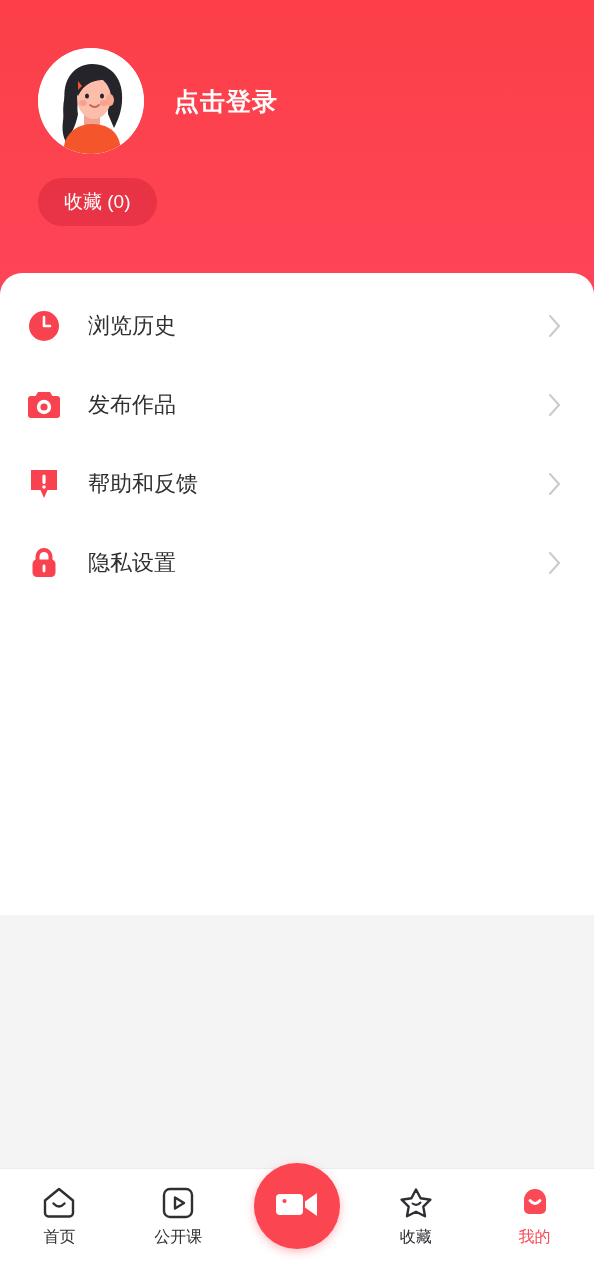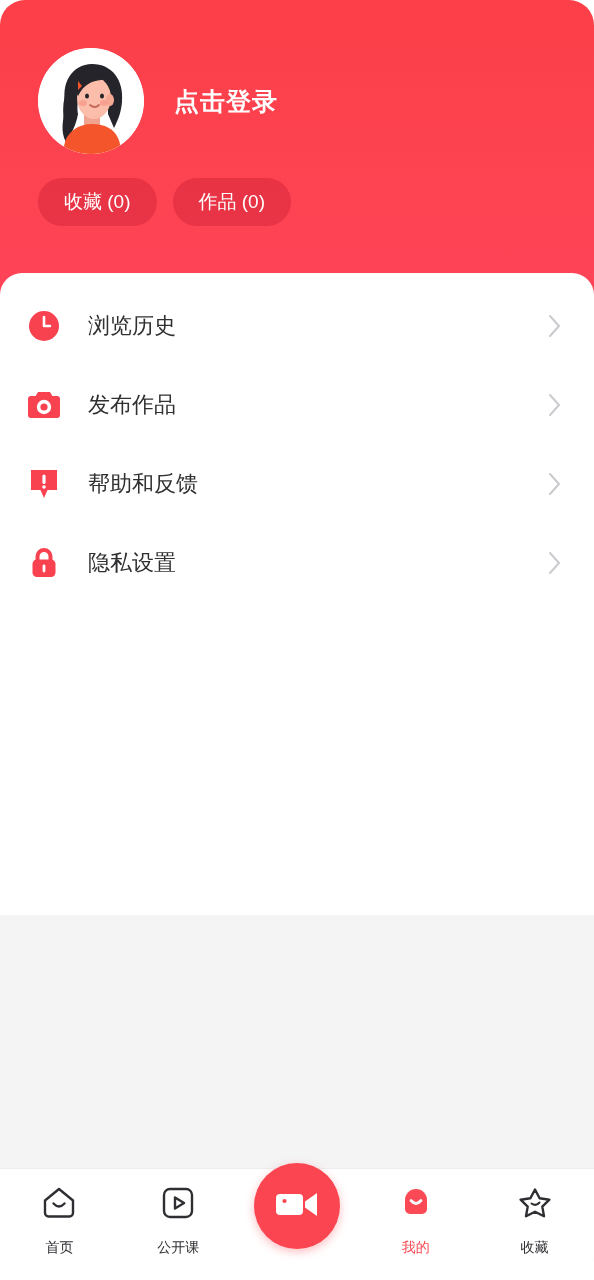--- a/index.html
+++ b/index.html
@@ -7,21 +7,20 @@
     width:594px; height:1280px;
     font-family:"Liberation Sans","DejaVu Sans",sans-serif;
     background:#ffffff;
     overflow:hidden;
   }
   .phone {
     position:relative;
     width:594px; height:1280px;
     background:#f5f5f5;
     overflow:hidden;
-    border-radius:25px;
   }
 
   
   .header {
     position:absolute; top:0; left:0;
     width:594px; height:300px;
     background:linear-gradient(180deg,#fc3f48 0%,#fd4250 55%,#ff4459 100%);
   }
   .profile-row {
     position:absolute; top:48px; left:38px;
@@ -115,22 +114,22 @@
   }
   .tab {
     flex:1 1 0;
     height:112px;
     padding-top:14px;
     display:flex; flex-direction:column; align-items:center;
   }
   .tab-ico { height:40px; display:flex; align-items:center; justify-content:center; }
   .tab-ico svg { display:block; }
   .tab-label {
-    margin-top:16px;
-    font-size:14px;
+    margin-top:4px;
+    font-size:16px;
     color:#2e2e33;
     white-space:nowrap;
   }
   .tab.active .tab-label { color:#fb4a55; }
 
   .fab-slot { flex:1 1 0; position:relative; }
   .fab {
     position:absolute;
     left:50%; top:-6px;
     transform:translateX(-50%);
@@ -178,21 +177,20 @@
 
             <path d="M40 33 l4 5 l-4 4 z" fill="#f4552a"></path>
           </g>
         </svg>
       </div>
       <div class="login-name">点击登录</div>
     </div>
 
     <div class="pills">
       <div class="pill">收藏 (0)</div>
-      <div class="pill">作品 (0)</div>
     </div>
   </div>
 
   <div class="card">
     <div class="menu-list">
 
       <div class="menu-item">
         <span class="mi-icon">
           <svg width="32" height="32" viewBox="0 0 32 32">
             <circle cx="16" cy="16" r="15" fill="#f8424f"></circle>
@@ -291,35 +289,35 @@
         <span>
           <svg width="44" height="32" viewBox="0 0 44 32">
             <rect x="1" y="6" width="27" height="21" rx="4" fill="#ffffff"></rect>
             <path d="M30 13.5 L42 5 V28 L30 19.5 Z" fill="#ffffff"></path>
             <circle cx="9.5" cy="13" r="2.1" fill="#fb4551"></circle>
           </svg>
         </span>
       </div>
     </div>
 
+    <div class="tab">
+      <span class="tab-ico">
+        <svg width="36" height="34" viewBox="0 0 36 34">
+          <path d="M18 3.5 L22.6 12.3 L32.4 13.7 L25.3 20.6 L27 30.3 L18 25.7 L9 30.3 L10.7 20.6 L3.6 13.7 L13.4 12.3 Z" fill="none" stroke="#2e2e33" stroke-width="2.4" stroke-linejoin="round"></path>
+          <path d="M14.5 17.5 q4.5 3.2 8 -1" stroke="#2e2e33" stroke-width="2" fill="none" stroke-linecap="round"></path>
+        </svg>
+      </span>
+      <span class="tab-label">收藏</span>
+    </div>
+
     <div class="tab active">
       <span class="tab-ico">
         <svg width="34" height="34" viewBox="0 0 34 34">
           <path d="M17 3 a11 11 0 0 1 11 11 v9 a5 5 0 0 1 -5 5 H11 a5 5 0 0 1 -5 -5 v-9 A11 11 0 0 1 17 3 Z" fill="#fb4a55"></path>
           <path d="M12 14.5 q5 6 10 0" stroke="#ffffff" stroke-width="2.8" fill="none" stroke-linecap="round"></path>
         </svg>
       </span>
       <span class="tab-label">我的</span>
     </div>
 
-    <div class="tab">
-      <span class="tab-ico">
-        <svg width="36" height="34" viewBox="0 0 36 34">
-          <path d="M18 3.5 L22.6 12.3 L32.4 13.7 L25.3 20.6 L27 30.3 L18 25.7 L9 30.3 L10.7 20.6 L3.6 13.7 L13.4 12.3 Z" fill="none" stroke="#2e2e33" stroke-width="2.4" stroke-linejoin="round"></path>
-          <path d="M14.5 17.5 q4.5 3.2 8 -1" stroke="#2e2e33" stroke-width="2" fill="none" stroke-linecap="round"></path>
-        </svg>
-      </span>
-      <span class="tab-label">收藏</span>
-    </div>
-
   </div>
 
 </div>
 
 </body></html>

